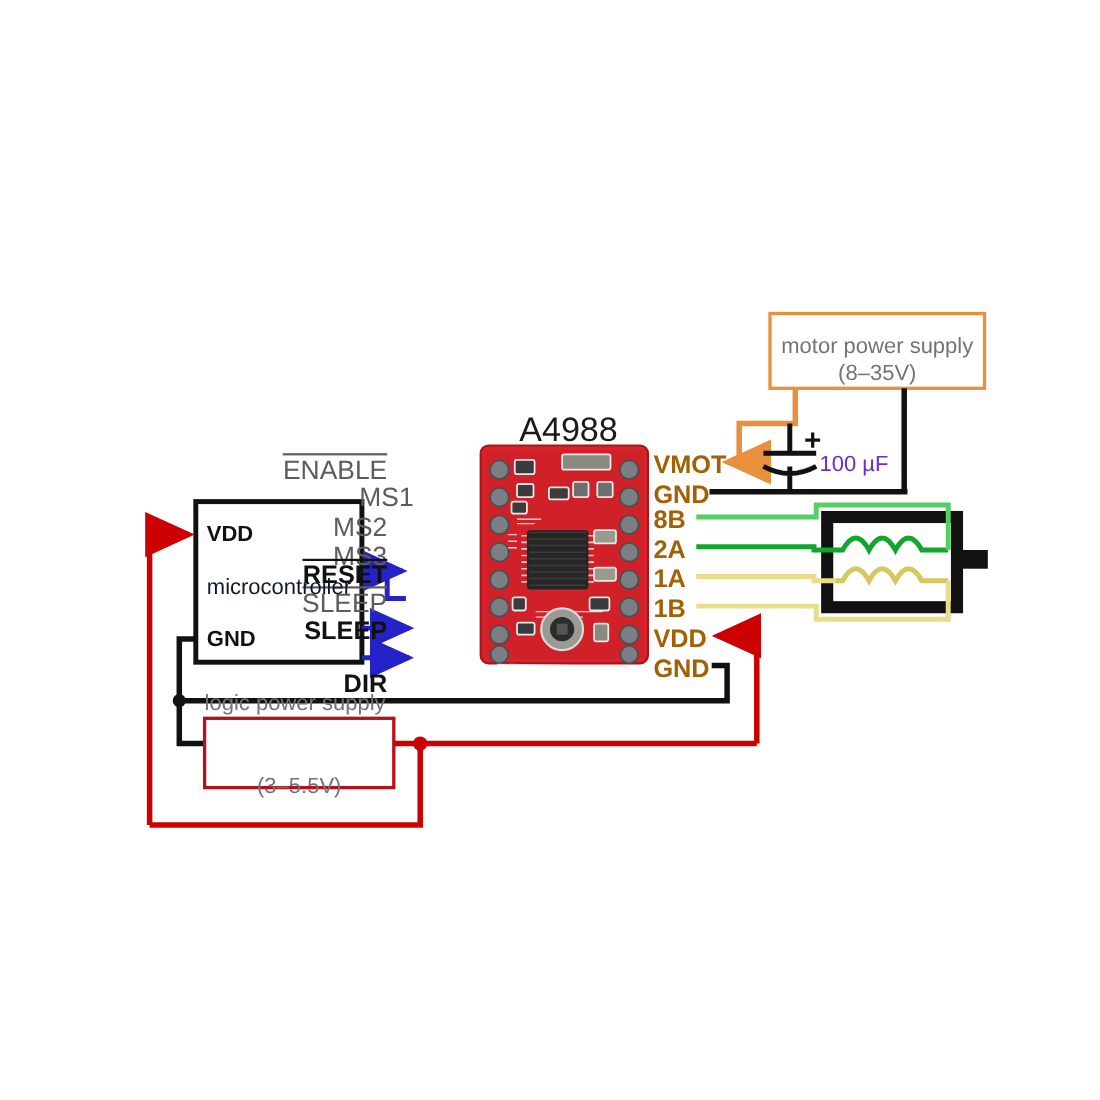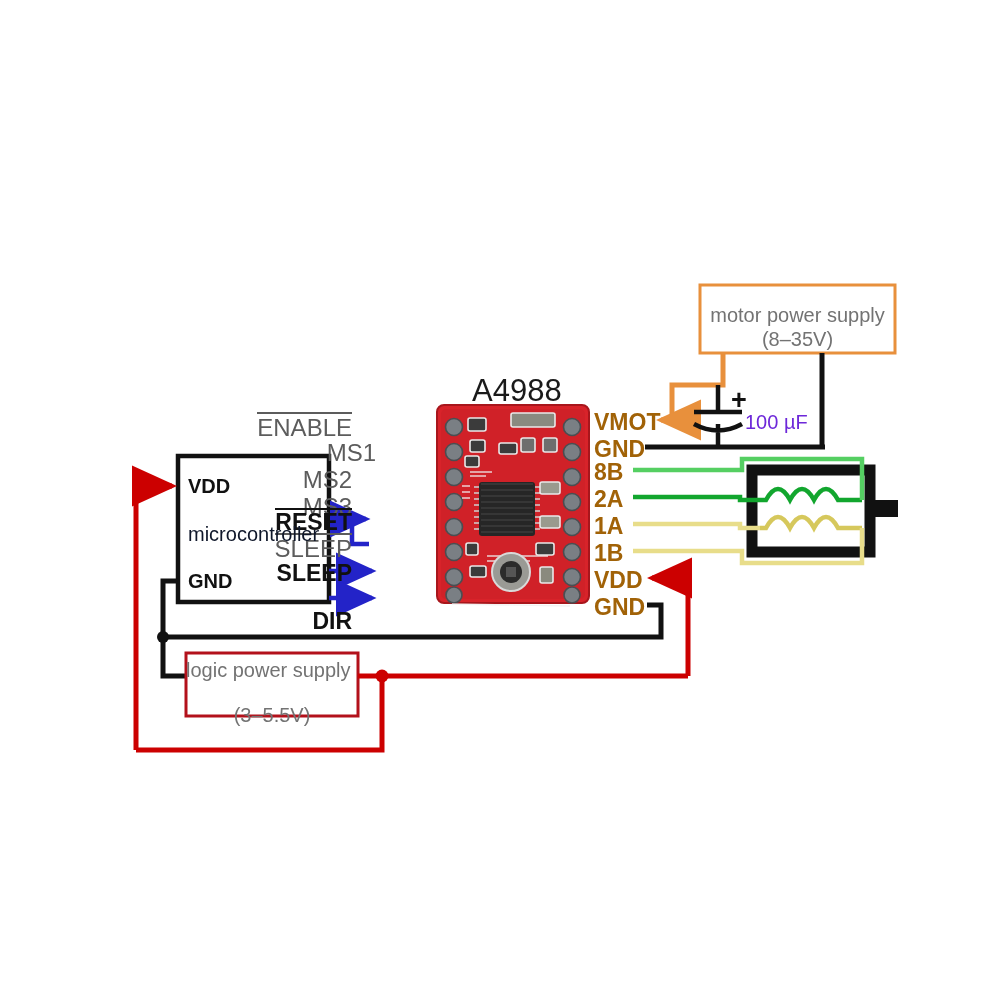--- a/index.html
+++ b/index.html
@@ -170,19 +170,19 @@
   <div class="lbl pin-right" style="left:594px;top:567px;">VDD</div>
   <div class="lbl pin-right" style="left:594px;top:594px;">GND</div>
 
   <div class="lbl mcu-text" style="left:188px;top:475px;">VDD</div>
   <div class="lbl mcu-name" style="left:188px;top:523px;">microcontroller</div>
   <div class="lbl mcu-text" style="left:188px;top:570px;">GND</div>
 
   <div class="lbl boxtext" style="left:700px;top:303px;width:195px;">motor power supply</div>
   <div class="lbl boxtext" style="left:700px;top:327px;width:195px;">(8–35V)</div>
 
-  <div class="lbl boxtext" style="left:186px;top:658px;width:150px;">logic power supply</div>
+  <div class="lbl boxtext" style="left:186px;top:627px;width:150px;">logic power supply</div>
   <div class="lbl boxtext" style="left:186px;top:688px;width:172px;margin-top:15px;">(3–5.5V)</div>
 
   <div class="lbl plus" style="left:731px;top:385px;">+</div>
   <div class="lbl captext" style="left:745px;top:411px;">100 µF</div>
 
 </div>
 
 </body></html>

